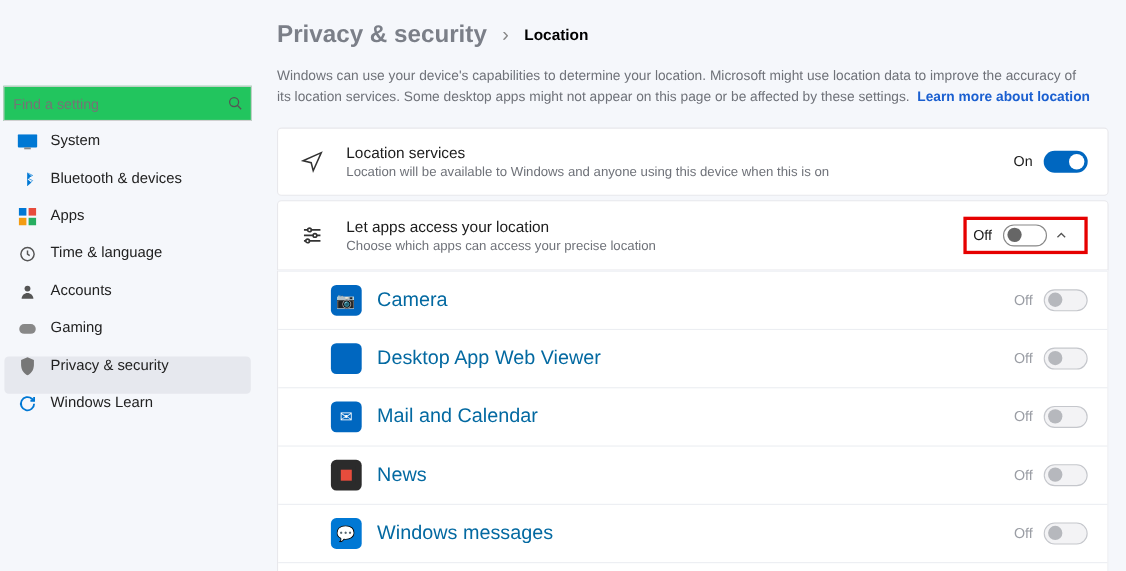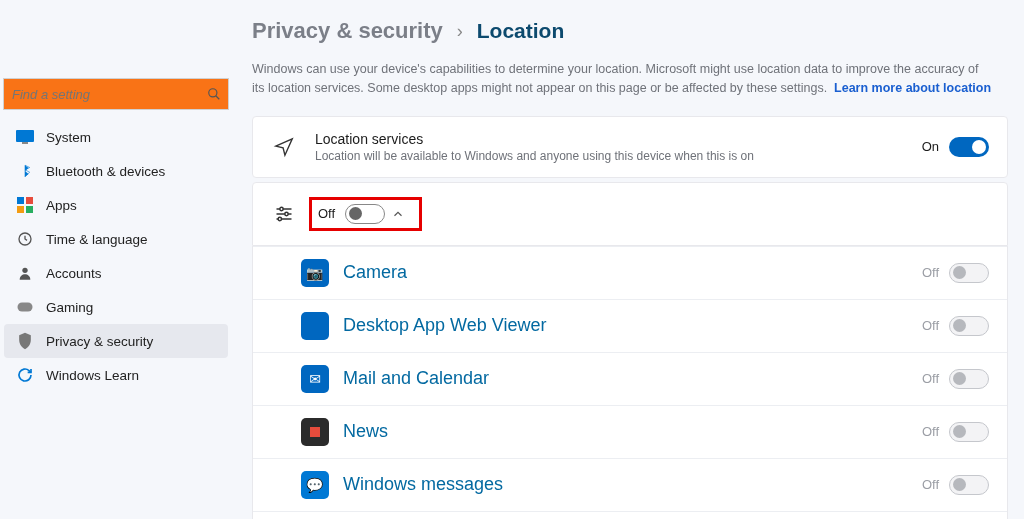--- a/index.html
+++ b/index.html
@@ -1,31 +1,31 @@
 <!DOCTYPE html>
 <html><head>
   <meta charset="utf-8">
   <style>
     * { margin: 0; padding: 0; box-sizing: border-box; font-family: "Segoe UI", -apple-system, sans-serif; }
     body { background: #f5f7fb; width: 1024px; height: 519px; overflow: hidden; display: flex; }
     
     .sidebar { width: 232px; flex-shrink: 0; padding-top: 78px; }
     .search-wrap { margin: 0 3px 10px 3px; position: relative; }
-    .search-input { width: 100%; height: 32px; border: 1px solid #d0d0d0; background: #f97316; padding: 0 30px 0 8px; font-size: 13px; color: #444; outline: none; font-style: italic; }
+    .search-input { width: 100%; height: 32px; border: 1px solid #d0d0d0; background: #22c55e; padding: 0 30px 0 8px; font-size: 13px; color: #444; outline: none; }
     .search-icon-box { position: absolute; right: 8px; top: 50%; transform: translateY(-50%); color: #555; }
     .nav { list-style: none; }
-    .nav-item { display: flex; align-items: center; gap: 12px; height: 34px; padding: 0 12px; font-size: 13.5px; color: #222; cursor: pointer; border-radius: 4px; margin: 0 4px; }
+    .nav-item { display: flex; align-items: flex-start; gap: 12px; height: 34px; padding: 0 12px; font-size: 13.5px; color: #222; cursor: pointer; border-radius: 4px; margin: 0 4px; }
     .nav-item.active { background: #e6e8ee; }
     .nav-icon { width: 18px; height: 18px; display: flex; align-items: center; justify-content: center; }
     
     .main { flex: 1; padding: 18px 16px 0 20px; overflow-y: auto; }
     .breadcrumb { display: flex; align-items: center; gap: 14px; margin-bottom: 16px; }
     .bc-parent { font-size: 22px; font-weight: 600; color: #7b7f88; }
     .bc-sep { font-size: 18px; color: #888; }
-    .bc-current { font-size: 21px; font-weight: 600; color: #0c4a6e; }
+    .bc-current { font-size: 14px; font-weight: 600; color: #000000; }
     .description { font-size: 12.5px; color: #6f7279; line-height: 1.5; margin-bottom: 18px; max-width: 740px; }
     .learn-link { color: #1a5fd0; text-decoration: none; font-weight: bold; }
     
     .card { background: #fff; border: 1px solid #e8e8ec; border-radius: 4px; margin-bottom: 4px; }
     .card-row { display: flex; align-items: center; padding: 14px 18px; min-height: 56px; }
     .card-icon { width: 26px; display: flex; align-items: center; justify-content: center; color: #333; }
     .card-text { flex: 1; margin-left: 18px; }
     .card-title { font-size: 14px; color: #1b1b1b; }
     .card-sub { font-size: 12px; color: #6f7279; margin-top: 2px; }
     .toggle-group { display: flex; align-items: center; gap: 10px; }
@@ -173,20 +173,24 @@
       <span class="card-icon">
         <svg width="20" height="20" viewBox="0 0 24 24" fill="none" stroke="#333" stroke-width="1.8">
             <line x1="3" y1="6" x2="21" y2="6"></line>
             <circle cx="9" cy="6" r="2" fill="#fff"></circle>
             <line x1="3" y1="12" x2="21" y2="12"></line>
             <circle cx="15" cy="12" r="2" fill="#fff"></circle>
             <line x1="3" y1="18" x2="21" y2="18"></line>
             <circle cx="7" cy="18" r="2" fill="#fff"></circle>
           </svg>
       </span>
+      <div class="card-text">
+        <div class="card-title">Let apps access your location</div>
+        <div class="card-sub">Choose which apps can access your precise location</div>
+      </div>
       <div class="highlight-box">
         <div class="toggle-group">
           <span class="toggle-label">Off</span>
           <div class="toggle off"></div>
         </div>
         <span class="chevron">
           <svg width="14" height="14" viewBox="0 0 24 24" fill="none" stroke="#555" stroke-width="2">
               <path d="M6 15l6-6 6 6"></path>
             </svg>
         </span>

